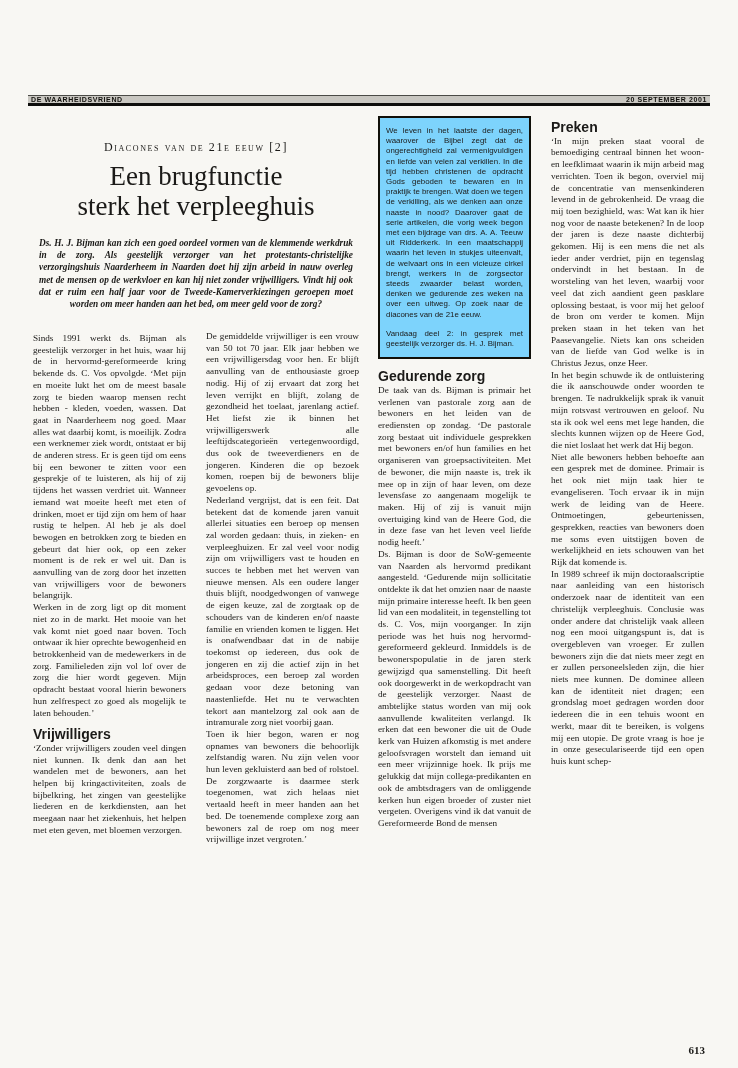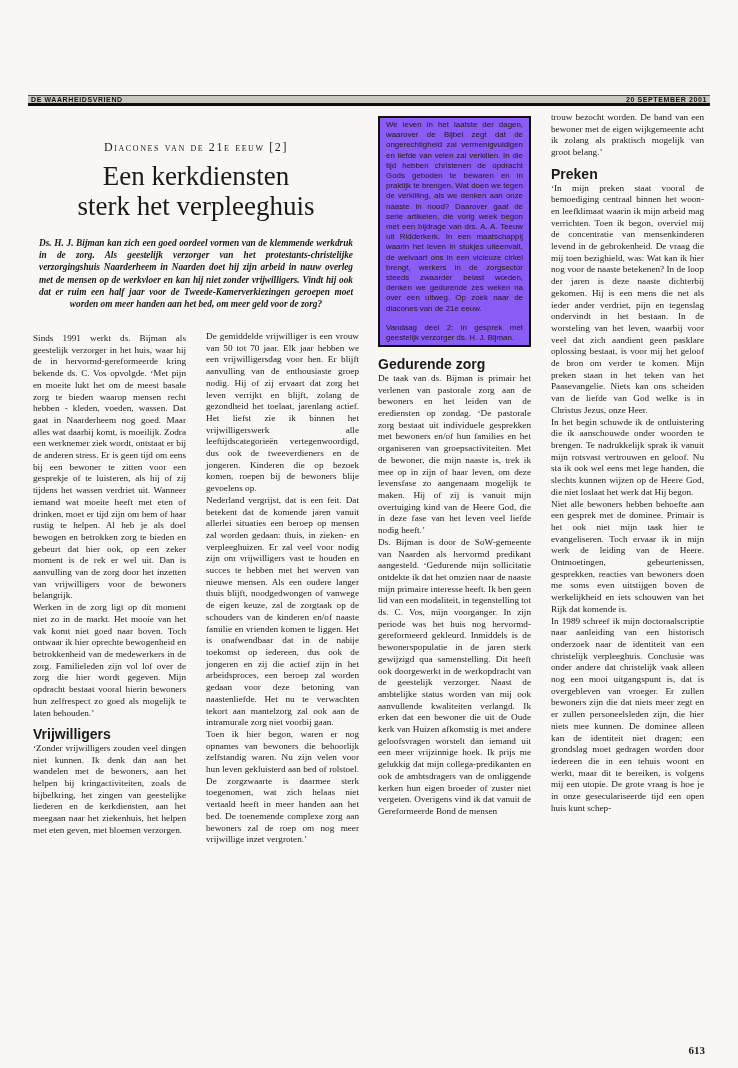--- a/index.html
+++ b/index.html
@@ -66,47 +66,47 @@
   .col-4 { left: 551px; top: 112px; height: 905px; }
   .subhead {
     font-family: Liberation Sans, sans-serif;
     font-weight: bold; font-size: 14px;
     margin: 10px 0 2px 0;
     text-align: left;
   }
   
   .series-box {
     border: 2px solid #111009;
-    padding: 2px 6px;
+    padding: 8px 6px;
     font-family: "Liberation Sans", sans-serif;
     font-size: 7.9px; line-height: 10.2px;
     text-align: justify;
     margin-bottom: 12px;
-    background: #8b5cf6;
+    background: #7dd3fc;
   }
   .series-box p { margin: 0; }
   .series-box .box-footer { margin-top: 9px; }
   .page-number {
     position: absolute; right: 33px; top: 1044px;
     font-weight: bold; font-size: 11px;
   }
 </style>
 </head>
 <body>
 
 <div class="page">
 
   <div class="masthead">
     <span>DE WAARHEIDSVRIEND</span>
     <span>20 SEPTEMBER 2001</span>
   </div>
 
   <div class="title-block">
     <div class="kicker">Diacones van de 21e eeuw [2]</div>
-    <h1 class="title"><span>Een kerkdiensten</span><br><span>sterk het verpleeghuis</span></h1>
+    <h1 class="title"><span>Een brugfunctie</span><br><span>sterk het verpleeghuis</span></h1>
     <p class="intro">Ds. H. J. Bijman kan zich een goed oordeel vormen van de klemmende werkdruk in de zorg. Als geestelijk verzorger van het protestants-christelijke verzorgingshuis Naarderheem in Naarden doet hij zijn arbeid in nauw overleg met de mensen op de werkvloer en kan hij niet zonder vrijwilligers. Vindt hij ook dat er ruim een half jaar voor de Tweede-Kamerverkiezingen geroepen moet worden om meer handen aan het bed, om meer geld voor de zorg?</p>
   </div>
 
   <div class="col col-1">
     <p>Sinds 1991 werkt ds. Bijman als geestelijk verzorger in het huis, waar hij de in hervormd-gereformeerde kring bekende ds. C. Vos opvolgde. ‘Met pijn en moeite lukt het om de meest basale zorg te bieden waarop mensen recht hebben - kleden, voeden, wassen. Dat gaat in Naarderheem nog goed. Maar alles wat daarbij komt, is moeilijk. Zodra een werknemer ziek wordt, ontstaat er bij de anderen stress. Er is geen tijd om eens bij een bewoner te zitten voor een gesprekje of te luisteren, als hij of zij tijdens het wassen verdriet uit. Wanneer iemand wat moeite heeft met eten of drinken, moet er tijd zijn om hem of haar rustig te helpen. Al heb je als doel bewogen en betrokken zorg te bieden en gebeurt dat hier ook, op een zeker moment is de rek er wel uit. Dan is aanvulling van de zorg door het inzetten van vrijwilligers voor de bewoners belangrijk.</p>
     <p>Werken in de zorg ligt op dit moment niet zo in de markt. Het mooie van het vak komt niet goed naar boven. Toch ontwaar ik hier oprechte bewogenheid en betrokkenheid van de medewerkers in de zorg. Familieleden zijn vol lof over de zorg die hier wordt gegeven. Mijn opdracht bestaat vooral hierin bewoners hun zelfrespect zo goed als mogelijk te laten behouden.’</p>
     <h2 class="subhead">Vrijwilligers</h2>
     <p>‘Zonder vrijwilligers zouden veel dingen niet kunnen. Ik denk dan aan het wandelen met de bewoners, aan het helpen bij kringactiviteiten, zoals de bijbelkring, het zingen van geestelijke liederen en de kerkdiensten, aan het meegaan naar het ziekenhuis, het helpen met eten geven, met bloemen verzorgen.</p>
   </div>
 
@@ -120,21 +120,20 @@
     <div class="series-box">
       <p>We leven in het laatste der dagen, waarover de Bijbel zegt dat de ongerechtigheid zal vermenigvuldigen en liefde van velen zal verkillen. In die tijd hebben christenen de opdracht Gods geboden te bewaren en in praktijk te brengen. Wat doen we tegen de verkilling, als we denken aan onze naaste in nood? Daarover gaat de serie artikelen, die vorig week begon met een bijdrage van drs. A. A. Teeuw uit Ridderkerk. In een maatschappij waarin het leven in stukjes uiteenvalt, de welvaart ons in een vicieuze cirkel brengt, werkers in de zorgsector steeds zwaarder belast worden, denken we gedurende zes weken na over een uitweg. Op zoek naar de diacones van de 21e eeuw.</p>
       <p class="box-footer">Vandaag deel 2: in gesprek met geestelijk verzorger ds. H. J. Bijman.</p>
     </div>
     <h2 class="subhead">Gedurende zorg</h2>
     <p>De taak van ds. Bijman is primair het verlenen van pastorale zorg aan de bewoners en het leiden van de erediensten op zondag. ‘De pastorale zorg bestaat uit individuele gesprekken met bewoners en/of hun families en het organiseren van groepsactiviteiten. Met de bewoner, die mijn naaste is, trek ik mee op in zijn of haar leven, om deze levensfase zo aangenaam mogelijk te maken. Hij of zij is vanuit mijn overtuiging kind van de Heere God, die in deze fase van het leven veel liefde nodig heeft.’</p>
     <p>Ds. Bijman is door de SoW-gemeente van Naarden als hervormd predikant aangesteld. ‘Gedurende mijn sollicitatie ontdekte ik dat het omzien naar de naaste mijn primaire interesse heeft. Ik ben geen lid van een modaliteit, in tegenstelling tot ds. C. Vos, mijn voorganger. In zijn periode was het huis nog hervormd-gereformeerd gekleurd. Inmiddels is de bewonerspopulatie in de jaren sterk gewijzigd qua samenstelling. Dit heeft ook doorgewerkt in de werkopdracht van de geestelijk verzorger. Naast de ambtelijke status worden van mij ook aanvullende kwaliteiten verlangd. Ik erken dat een bewoner die uit de Oude kerk van Huizen afkomstig is met andere geloofsvragen worstelt dan iemand uit een meer vrijzinnige hoek. Ik prijs me gelukkig dat mijn collega-predikanten en ook de ambtsdragers van de omliggende kerken hun eigen broeder of zuster niet vergeten. Overigens vind ik dat vanuit de Gereformeerde Bond de mensen</p>
   </div>
 
   <div class="col col-4">
-    <p>trouw bezocht worden. De band van een bewoner met de eigen wijkgemeente acht ik zolang als praktisch mogelijk van groot belang.’</p>
     <h2 class="subhead">Preken</h2>
     <p>‘In mijn preken staat vooral de bemoediging centraal binnen het woon- en leefklimaat waarin ik mijn arbeid mag verrichten. Toen ik begon, overviel mij de concentratie van mensenkinderen levend in de gebrokenheid. De vraag die mij toen bezighield, was: Wat kan ik hier nog voor de naaste betekenen? In de loop der jaren is deze naaste dichterbij gekomen. Hij is een mens die net als ieder ander verdriet, pijn en tegenslag ondervindt in het bestaan. In de worsteling van het leven, waarbij voor veel dat zich aandient geen pasklare oplossing bestaat, is voor mij het geloof de bron om verder te komen. Mijn preken staan in het teken van het Paasevangelie. Niets kan ons scheiden van de liefde van God welke is in Christus Jezus, onze Heer.</p>
     <p>In het begin schuwde ik de ontluistering die ik aanschouwde onder woorden te brengen. Te nadrukkelijk sprak ik vanuit mijn rotsvast vertrouwen en geloof. Nu sta ik ook wel eens met lege handen, die slechts kunnen wijzen op de Heere God, die niet loslaat het werk dat Hij begon.</p>
     <p>Niet alle bewoners hebben behoefte aan een gesprek met de dominee. Primair is het ook niet mijn taak hier te evangeliseren. Toch ervaar ik in mijn werk de leiding van de Heere. Ontmoetingen, gebeurtenissen, gesprekken, reacties van bewoners doen me soms even uitstijgen boven de werkelijkheid en iets schouwen van het Rijk dat komende is.</p>
     <p>In 1989 schreef ik mijn doctoraalscriptie naar aanleiding van een historisch onderzoek naar de identiteit van een christelijk verpleeghuis. Conclusie was onder andere dat christelijk vaak alleen nog een mooi uitgangspunt is, dat is overgebleven van vroeger. Er zullen bewoners zijn die dat niets meer zegt en er zullen personeelsleden zijn, die hier niets mee kunnen. De dominee alleen kan de identiteit niet dragen; een grondslag moet gedragen worden door iedereen die in een tehuis woont en werkt, maar dit te bereiken, is volgens mij een utopie. De grote vraag is hoe je in onze geseculariseerde tijd een open huis kunt schep-</p>
   </div>
 
   <div class="page-number">613</div>
 
 </div>

